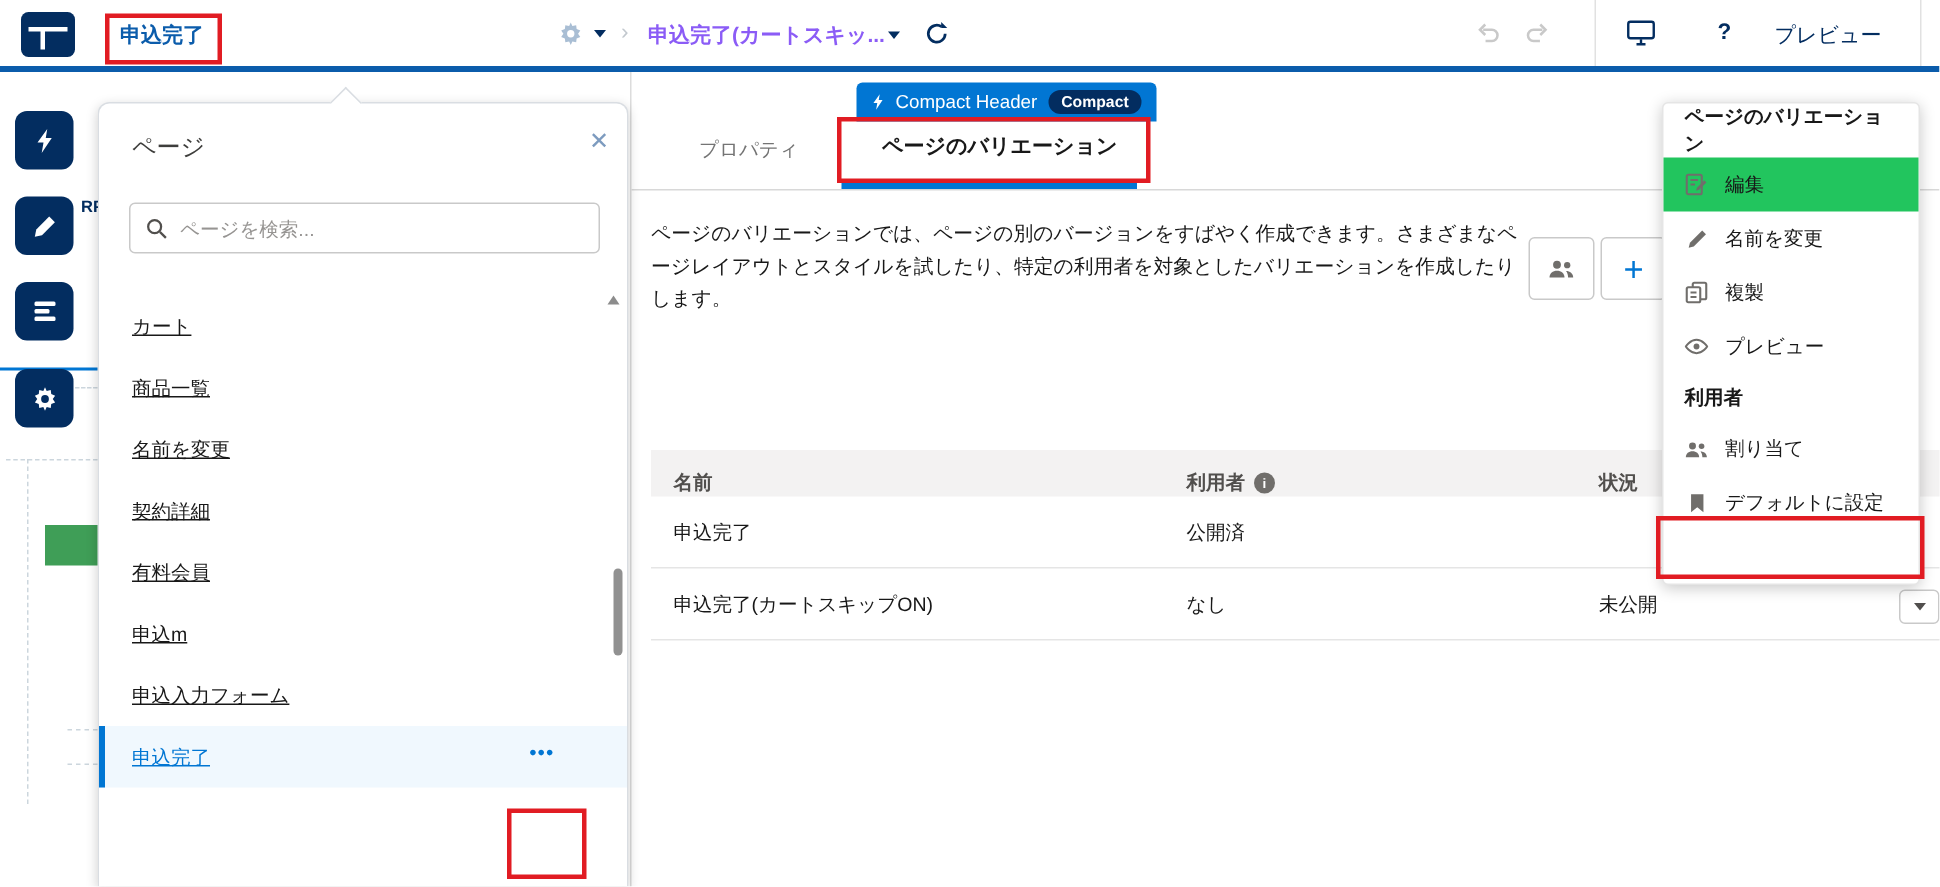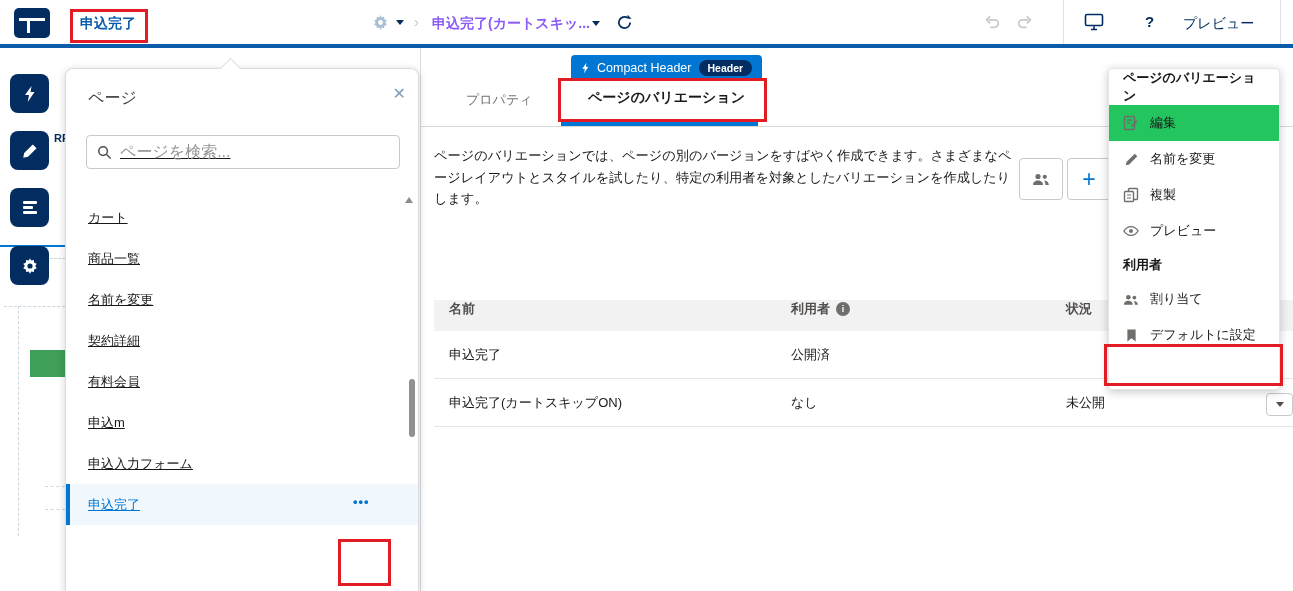--- a/index.html
+++ b/index.html
@@ -57,22 +57,22 @@
   
   .pages-panel { position:absolute; left:65px; top:68px; width:354px; height:523px;
     background:#fff; border:1px solid #d9dde2; border-bottom:none; border-radius:8px 8px 0 0;
     box-shadow:0 2px 8px rgba(0,0,0,.18); z-index:20; }
   .panel-caret { position:absolute; left:157px; top:-8px; width:15px; height:15px; background:#fff;
     border-left:1px solid #d9dde2; border-top:1px solid #d9dde2; transform:rotate(45deg); }
   .panel-title { position:absolute; left:22px; top:19px; font-size:16px; color:#3e3e3c; }
   .panel-close { position:absolute; right:12px; top:15px; font-size:16px; color:#7d9bbf; cursor:pointer; }
   .panel-search { position:absolute; left:20px; top:66px; width:314px; height:34px;
     border:1px solid #c9c9c9; border-radius:4px; display:flex; align-items:center; padding:0 10px; gap:8px; }
-  .panel-search input { border:none; outline:none; flex:1; font-size:16px;
-    font-family:inherit; color:#181818;text-decoration:underline; }
+  .panel-search input { border:none; outline:none; flex:1; font-size:13px;
+    font-family:inherit; color:#181818; }
   .panel-search input::placeholder { color:#969492; }
   .page-list { position:absolute; left:0; top:128px; width:100%; }
   .page-item { height:41px; display:flex; align-items:center; padding-left:18px;
     border-left:4px solid transparent; font-size:13px; color:#181818; position:relative; cursor:pointer;text-decoration:underline; }
   .page-item.selected { background:#f0f8fe; border-left-color:#0176d3; color:#0176d3; }
   .more-btn { position:absolute; left:283px; top:10px; width:34px; height:20px; color:#0176d3;
     font-size:13px; font-weight:bold; letter-spacing:1px; cursor:pointer; }
   .list-scroll-up { position:absolute; right:5px; top:128px; width:0; height:0;
     border-left:4px solid transparent; border-right:4px solid transparent; border-bottom:6px solid #8c8c8c; }
   .list-scroll-thumb { position:absolute; right:3px; top:310px; width:6px; height:58px;
@@ -92,21 +92,21 @@
   .tab2 { position:absolute; left:167px; top:41px; font-size:14px; font-weight:bold; color:#181818; cursor:pointer; }
   .tab-underline { position:absolute; left:140px; top:74px; width:197px; height:4px; background:#0176d3; }
   .desc { position:absolute; left:13px; top:97px; width:578px; font-size:13.2px;
     line-height:21.5px; color:#181818; }
   .desc p + p { margin-top:8px; }
   .icon-btn { position:absolute; top:110px; width:44px; height:42px; background:#fff;
     border:1px solid #c9c9c9; border-radius:4px; display:flex; align-items:center; justify-content:center; cursor:pointer; }
   .audience-btn { left:598px; color:#706e6b; }
   .add-btn { left:646px; color:#0176d3; font-size:23px; font-weight:300; }
   .var-table { position:absolute; left:13px; top:252px; width:860px; }
-  .vt-header { display:flex; height:31px; background:#f3f2f2; align-items:flex-start;
+  .vt-header { display:flex; height:31px; background:#f3f2f2; align-items:flex-end;
     font-size:13px; font-weight:bold; color:#514f4d; }
   .vt-row { display:flex; height:48px; align-items:center; border-bottom:1px solid #e5e5e5; font-size:13px; }
   .vt-c1 { width:357px; padding-left:15px; display:flex; align-items:center; gap:6px; }
   .vt-c2 { width:275px; display:flex; align-items:center; gap:6px; }
   .vt-c3 { flex:1; }
   .info-dot { width:14px; height:14px; border-radius:50%; background:#706e6b; color:#fff;
     font-size:9px; font-weight:bold; display:flex; align-items:center; justify-content:center; }
   .aud-pill { background:#f3f2f2; border-radius:11px; padding:4px 12px; font-size:12px; font-weight:600; color:#181818; }
   .row-caret-btn { position:absolute; left:845px; top:345px; width:27px; height:23px;
     border:1px solid #c9c9c9; border-radius:4px; background:#fff; display:flex;
@@ -222,21 +222,21 @@
 </div>
 
 <div class="main">
   <div class="comp-badge">
     <span>
       <svg width="9" height="12" viewBox="0 0 14 18">
           <path d="M8.5 1 2 10h4l-1.2 7L11.5 7h-4z" fill="#fff"></path>
         </svg>
     </span>
     <span class="blabel">Compact Header</span>
-    <span class="pill">Header</span>
+    <span class="pill">Compact</span>
   </div>
   <div class="tab-strip"></div>
   <span class="tab1">プロパティ</span>
   <span class="tab2">ページのバリエーション</span>
   <div class="tab-underline"></div>
 
   <div class="desc">
     <p>ページのバリエーションでは、ページの別のバージョンをすばやく作成できます。さまざまなページレイアウトとスタイルを試したり、特定の利用者を対象としたバリエーションを作成したりします。</p>
   </div>
 

